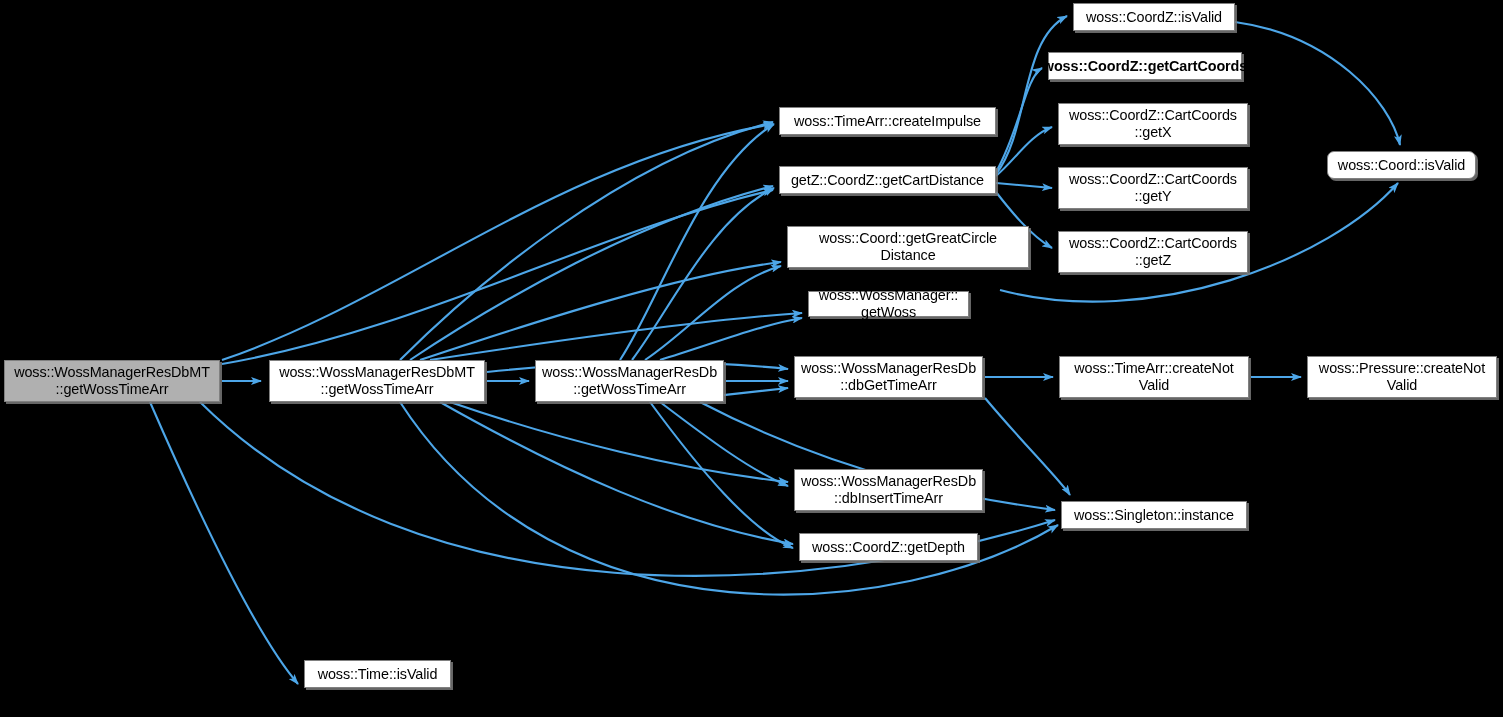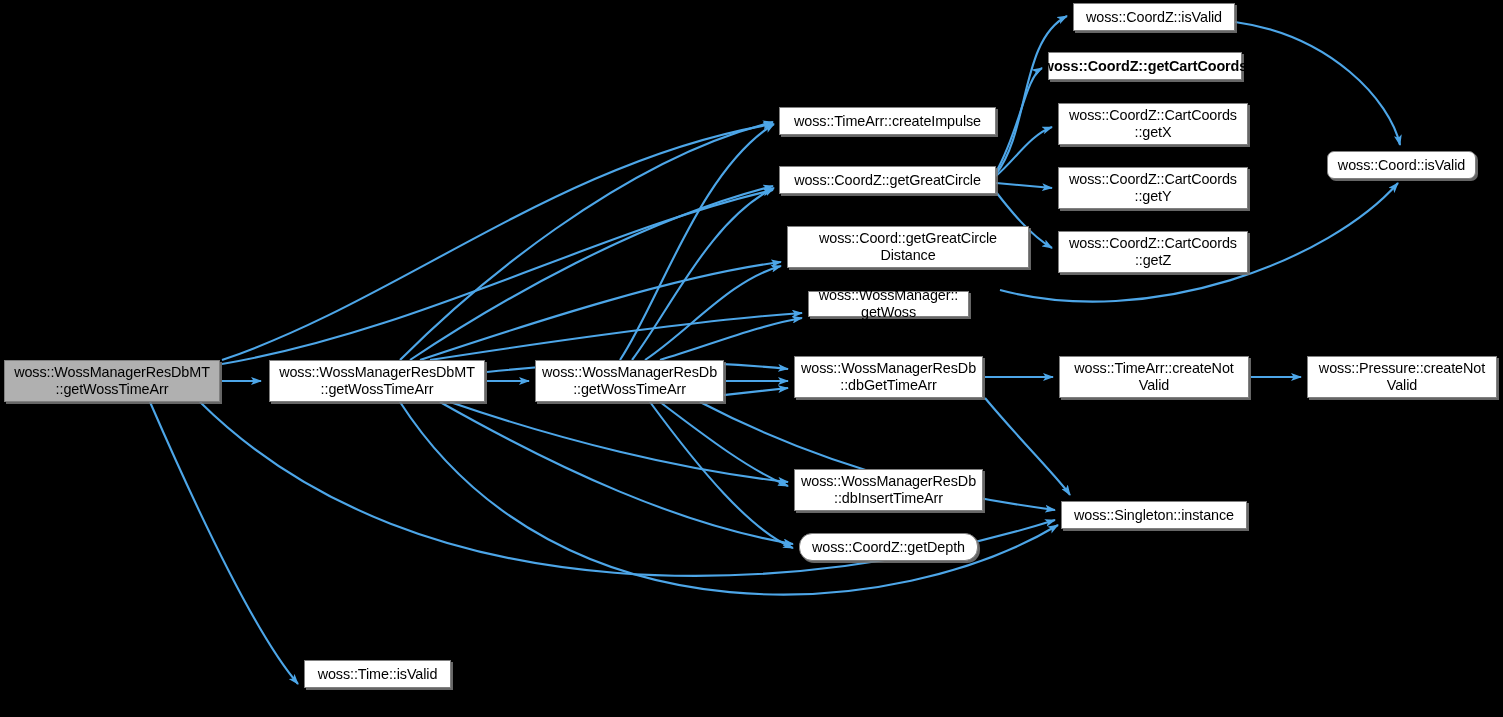--- a/index.html
+++ b/index.html
@@ -110,30 +110,30 @@
   </svg>
 
   <div id="node-layer">
       <div class="node root" style="left: 4px; top: 360px; width: 216px; height: 42px;">woss::WossManagerResDbMT
 ::getWossTimeArr</div>
       <div class="node" style="left: 269px; top: 360px; width: 216px; height: 42px;">woss::WossManagerResDbMT
 ::getWossTimeArr</div>
       <div class="node" style="left: 535px; top: 360px; width: 189px; height: 42px;">woss::WossManagerResDb
 ::getWossTimeArr</div>
       <div class="node" style="left: 779px; top: 107px; width: 217px; height: 28px;">woss::TimeArr::createImpulse</div>
-      <div class="node" style="left: 779px; top: 166px; width: 217px; height: 28px;">woss::CoordZ::getGreatCircle</div>
+      <div class="node" style="left: 779px; top: 166px; width: 217px; height: 28px;">getZ::CoordZ::getCartDistance</div>
       <div class="node" style="left: 787px; top: 226px; width: 242px; height: 42px;">woss::Coord::getGreatCircle
 Distance</div>
       <div class="node" style="left: 808px; top: 291px; width: 161px; height: 26px; text-align: center;">woss::WossManager::
 getWoss</div>
       <div class="node" style="left: 794px; top: 356px; width: 189px; height: 42px;">woss::WossManagerResDb
 ::dbGetTimeArr</div>
       <div class="node" style="left: 794px; top: 469px; width: 189px; height: 42px;">woss::WossManagerResDb
 ::dbInsertTimeArr</div>
-      <div class="node" style="left: 799px; top: 533px; width: 179px; height: 28px; border-radius: 13px;">woss::CoordZ::getDepth</div>
+      <div class="node" style="left: 799px; top: 533px; width: 179px; height: 28px;">woss::CoordZ::getDepth</div>
       <div class="node" style="left: 1073px; top: 3px; width: 162px; height: 28px;">woss::CoordZ::isValid</div>
       <div class="node" style="left: 1048px; top: 52px; width: 194px; height: 28px; font-weight: bold;">woss::CoordZ::getCartCoords</div>
       <div class="node" style="left: 1058px; top: 103px; width: 190px; height: 42px;">woss::CoordZ::CartCoords
 ::getX</div>
       <div class="node" style="left: 1058px; top: 167px; width: 190px; height: 42px;">woss::CoordZ::CartCoords
 ::getY</div>
       <div class="node" style="left: 1058px; top: 231px; width: 190px; height: 42px;">woss::CoordZ::CartCoords
 ::getZ</div>
       <div class="node" style="left: 1059px; top: 356px; width: 190px; height: 42px;">woss::TimeArr::createNot
 Valid</div>

